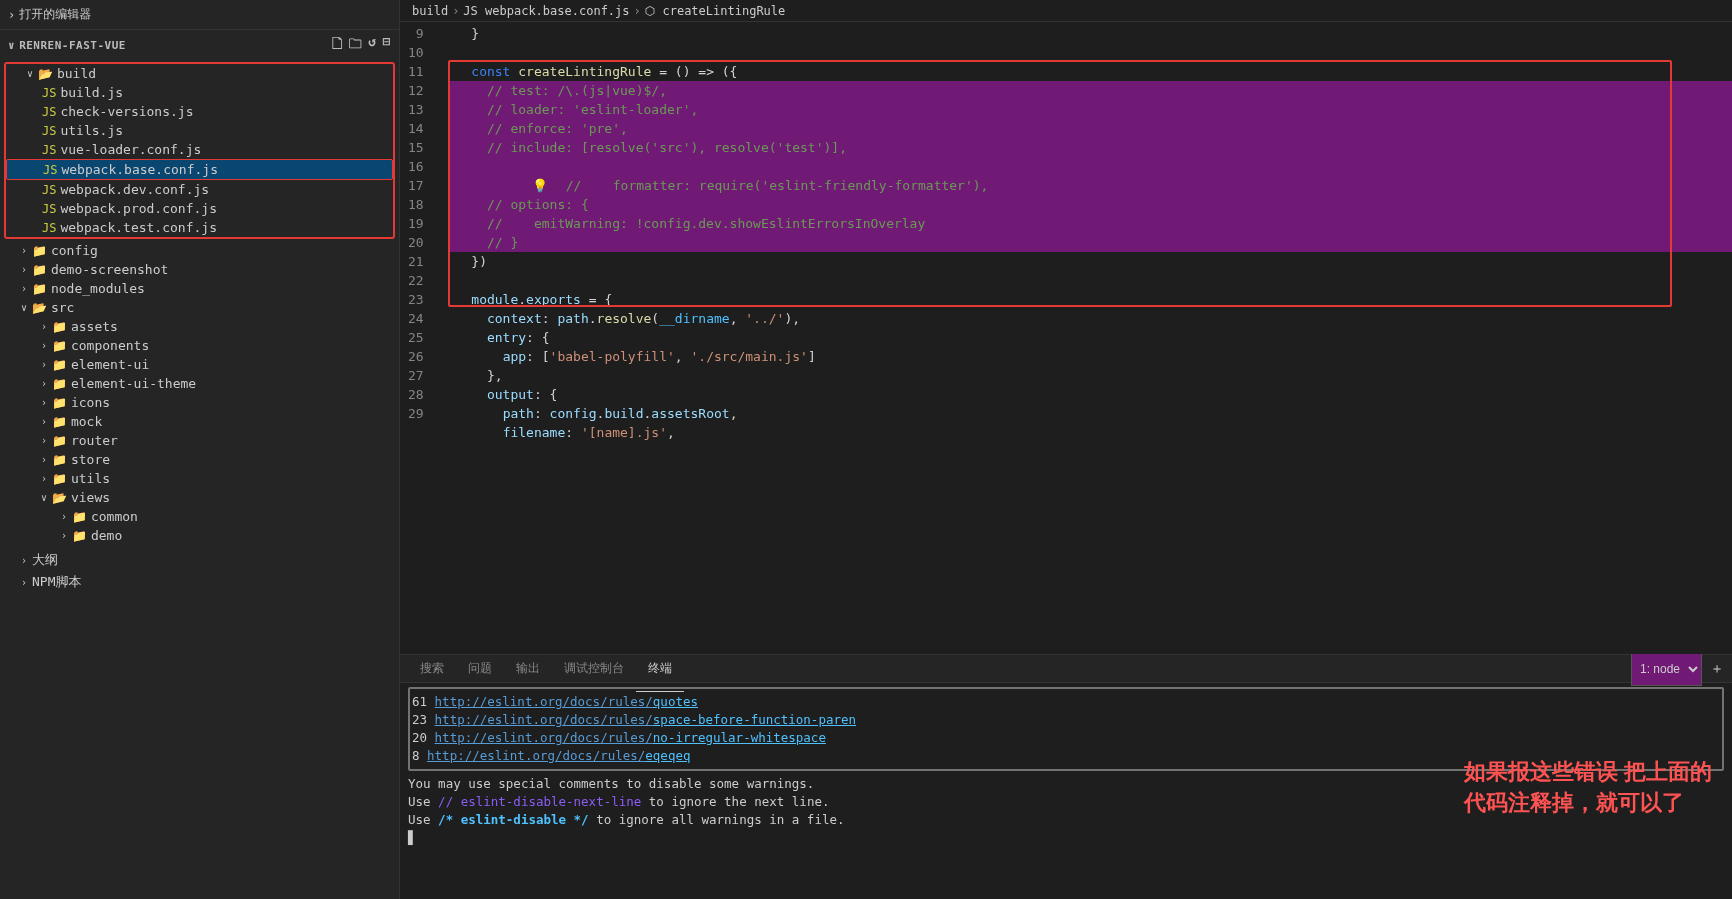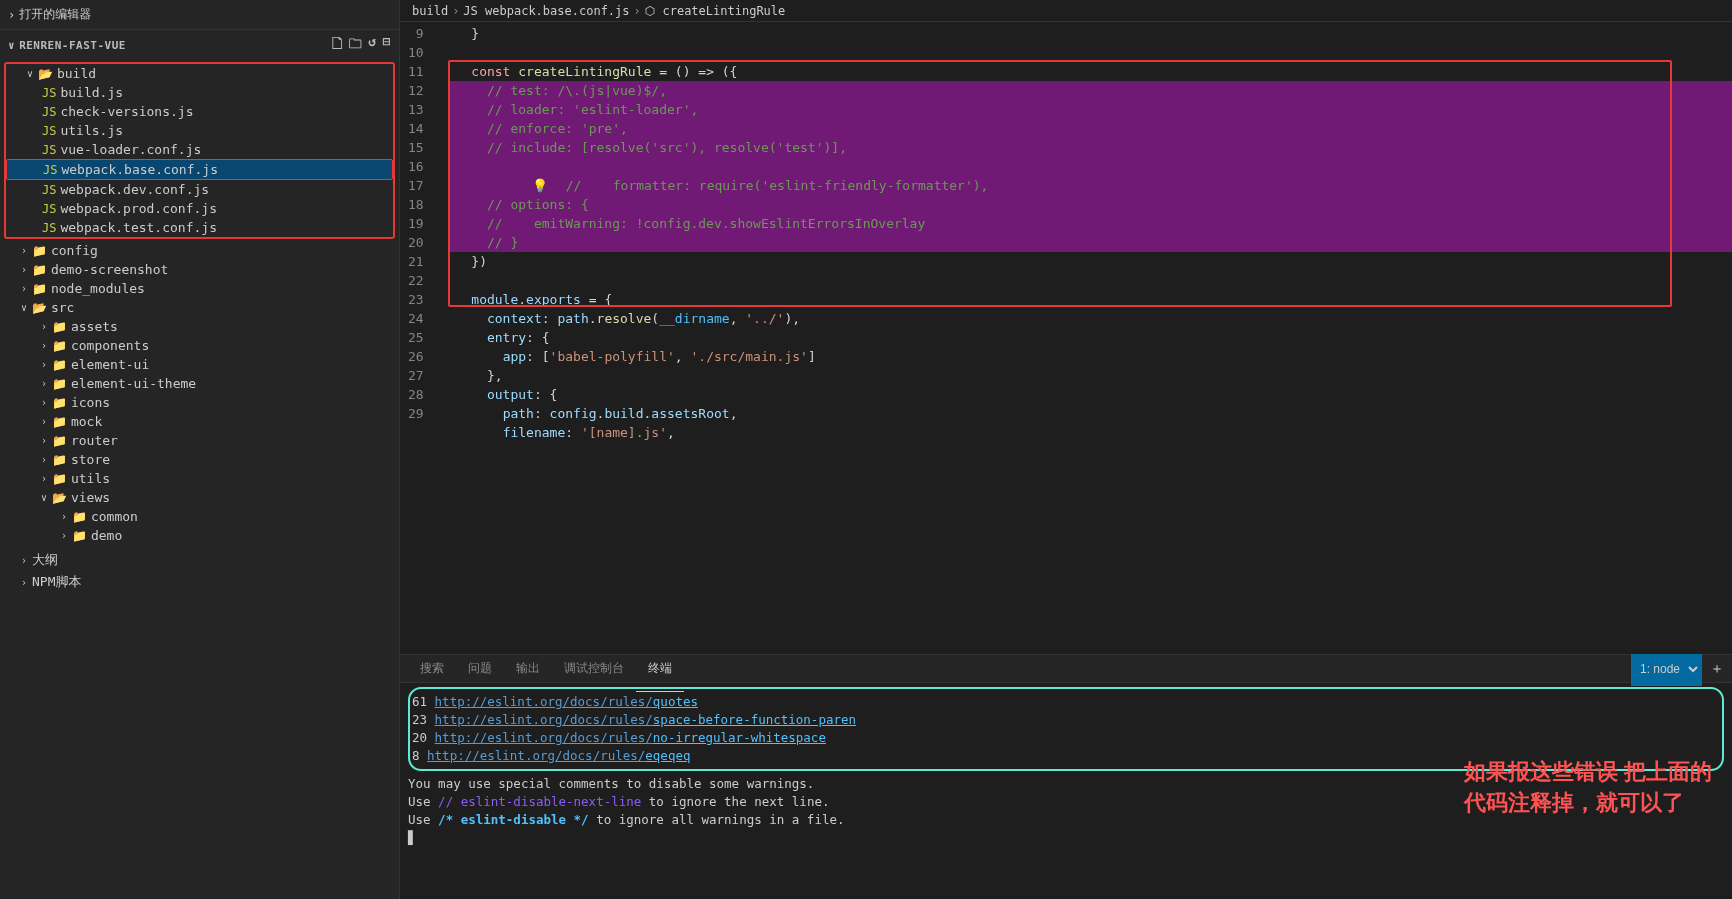--- a/index.html
+++ b/index.html
@@ -143,21 +143,21 @@
       position: relative;
     }
 
     .code-line {
       padding-left: 8px;
       white-space: pre;
       line-height: 19px;
     }
 
     
-    .kw { color: #fca5a5; }
+    .kw { color: #3b82f6; }
     .fn { color: #dcdcaa; }
     .str { color: #ce9178; }
     .op { color: #d4d4d4; }
     .cm { color: #6a9955; }
     .prop { color: #9cdcfe; }
     .var2 { color: #4fc1ff; }
     .punc { color: #d4d4d4; }
 
     
     .sel {
@@ -196,21 +196,21 @@
     }
 
     .panel-tab-right {
       margin-left: auto;
       display: flex;
       align-items: center;
       gap: 8px;
     }
 
     .panel-select {
-      background: #0369a1;
+      background: #701a75;
       color: #cccccc;
       border: 1px solid #555;
       font-size: 12px;
       padding: 8px 4px;
     }
 
     .panel-icon-btn {
       color: #cccccc;
       cursor: pointer;
       font-size: 14px;
@@ -241,22 +241,22 @@
       color: #4fc1ff;
       text-decoration: underline;
     }
 
     .error-count {
       color: #cccccc;
     }
 
     
     .red-outline-terminal {
-      border: 2px solid #5eead4;
-      border-radius: 13px;
+      border: 2px solid #737373;
+      border-radius: 2px;
       padding: 4px 2px;
       margin-bottom: 4px;
     }
 
     
     #annotation {
       position: absolute;
       right: 20px;
       bottom: 80px;
       color: #ff5252;

